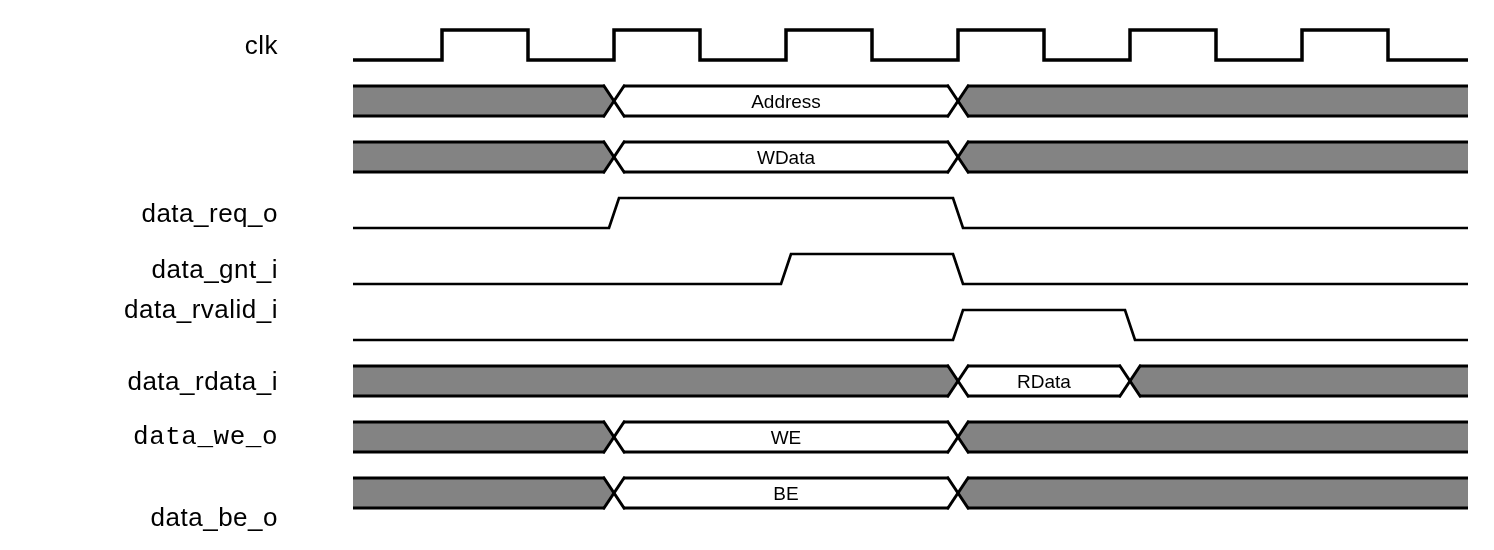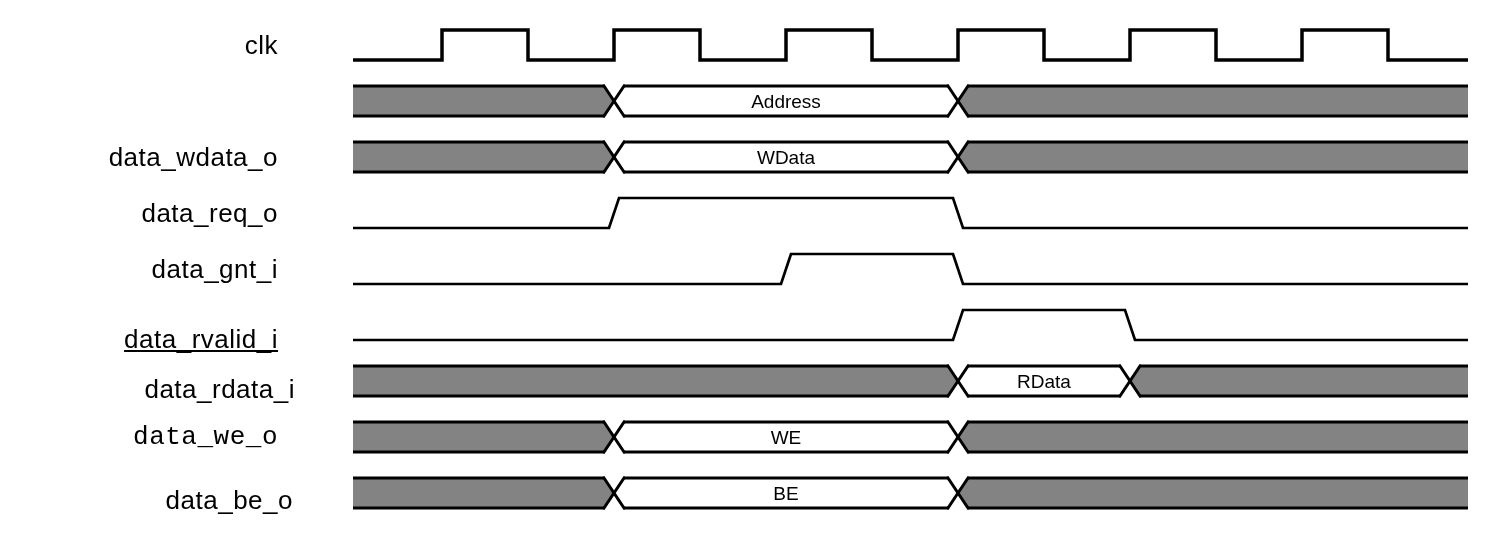--- a/index.html
+++ b/index.html
@@ -45,27 +45,26 @@
     font-size: 19px;
     fill: #000000;
   }
 </style>
 </head>
 <body>
 
 <div class="diagram">
   <div class="labels">
       <div class="sig-label" style="top: 28px;">clk</div>
-      <div class="sig-label" style="top: 140px;">data_wdata_o</div>
       <div class="sig-label" style="top: 196px;">data_req_o</div>
       <div class="sig-label" style="top: 252px;">data_gnt_i</div>
-      <div class="sig-label" style="top: 322px; text-decoration: underline;">data_rvalid_i</div>
-      <div class="sig-label" style="top: 372px; padding-left: 17px;">data_rdata_i</div>
+      <div class="sig-label" style="top: 292px;">data_rvalid_i</div>
+      <div class="sig-label" style="top: 364px;">data_rdata_i</div>
       <div class="sig-label" style="top: 420px; font-family: Liberation Mono, monospace;">data_we_o</div>
-      <div class="sig-label" style="top: 483px; margin-left: 15px;">data_be_o</div>
+      <div class="sig-label" style="top: 500px;">data_be_o</div>
     </div>
   <svg class="wave-svg" width="1494" height="550" viewBox="0 0 1494 550">
       <g>
         <path d="M 353 60 L 442 60 L 442 30 L 528 30 L 528 60 L 614 60 L 614 30 L 700 30 L 700 60 L 786 60 L 786 30 L 872 30 L 872 60 L 958 60 L 958 30 L 1044 30 L 1044 60 L 1130 60 L 1130 30 L 1216 30 L 1216 60 L 1302 60 L 1302 30 L 1388 30 L 1388 60 L 1468 60" fill="none" stroke="#000000" stroke-width="3.5" stroke-linejoin="miter" stroke-linecap="butt"></path>
       </g>
       <g>
         <polygon points="353,86 604,86 614,101 604,116 353,116" fill="#838383" stroke="none"></polygon>
         <polygon points="614,101 624,86 948,86 958,101 948,116 624,116" fill="#ffffff" stroke="none"></polygon>
         <polygon points="958,101 968,86 1468,86 1468,116 968,116" fill="#838383" stroke="none"></polygon>
         <line x1="353" y1="86" x2="604" y2="86" stroke="#000000" stroke-width="3" stroke-linecap="butt"></line>

